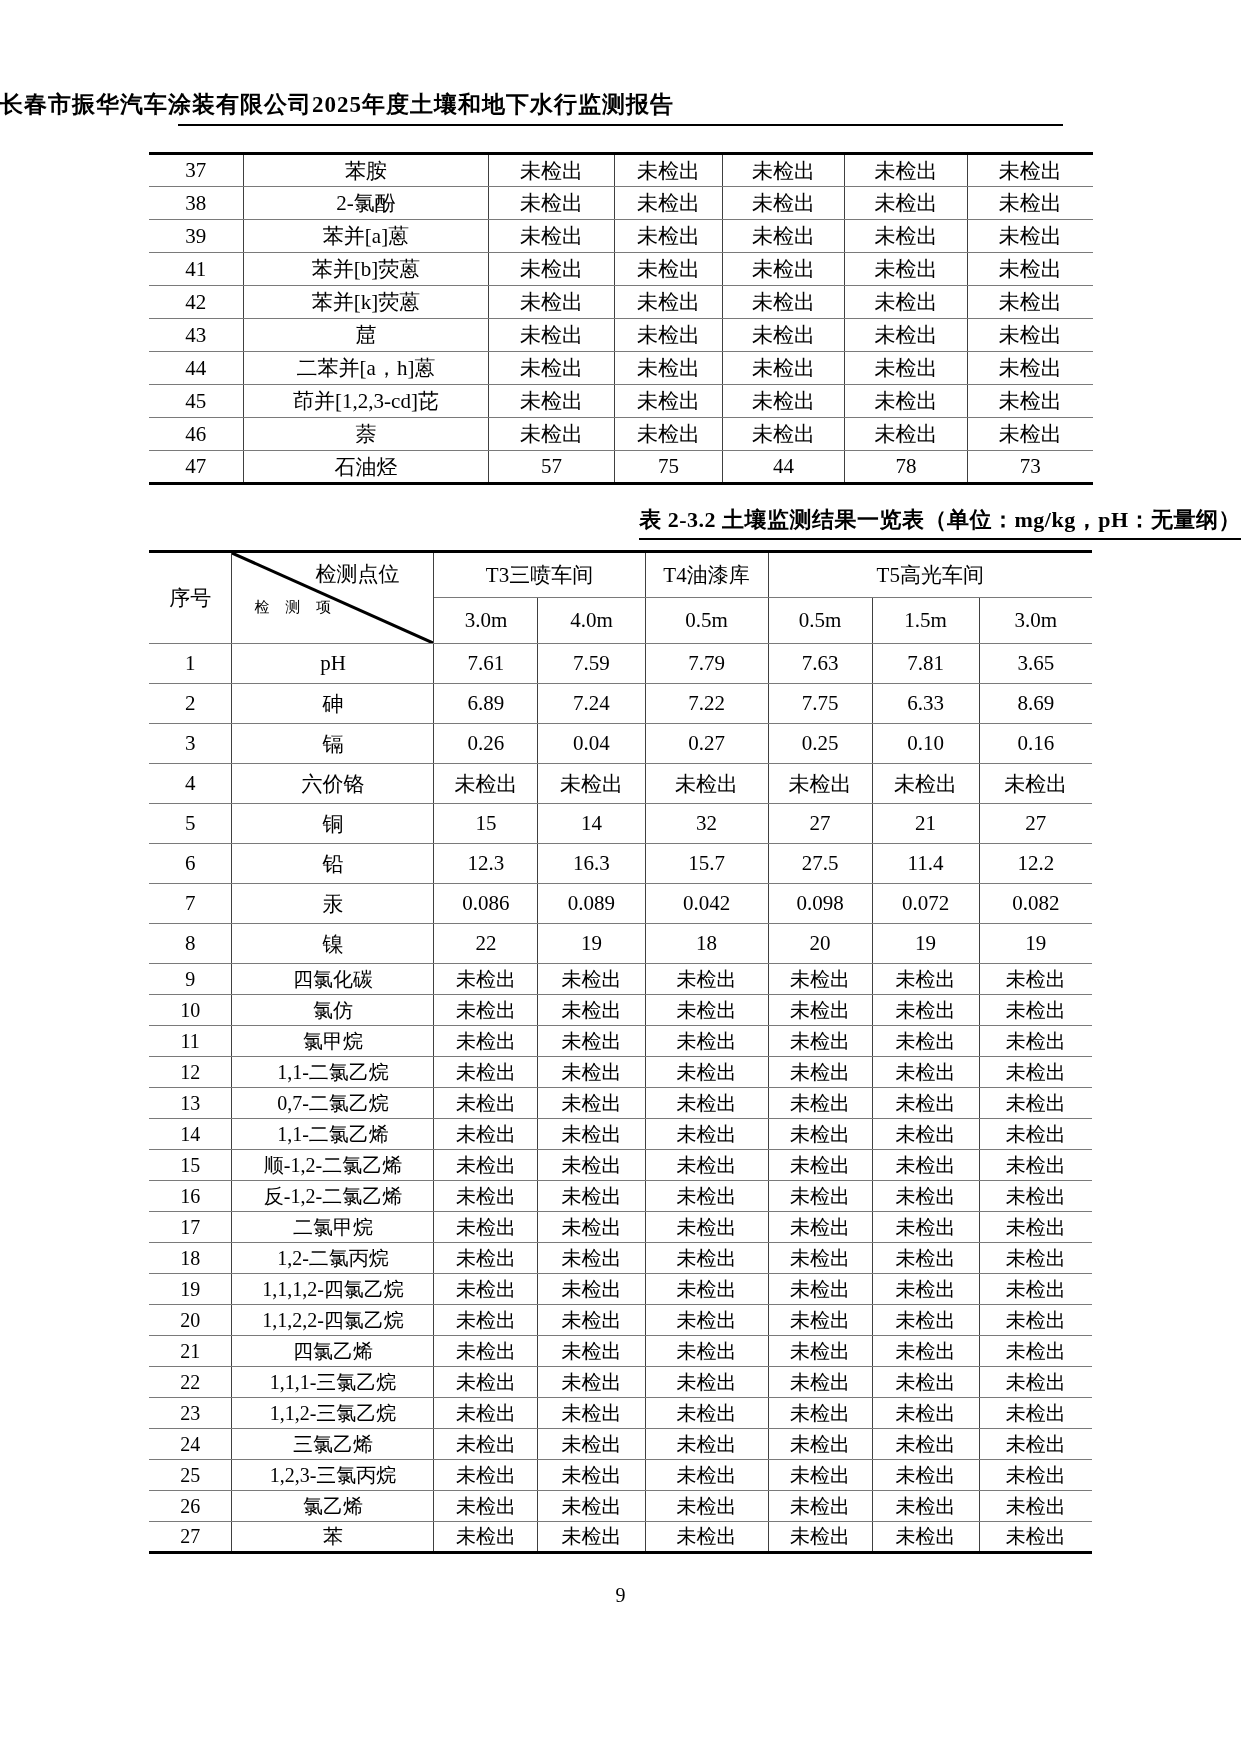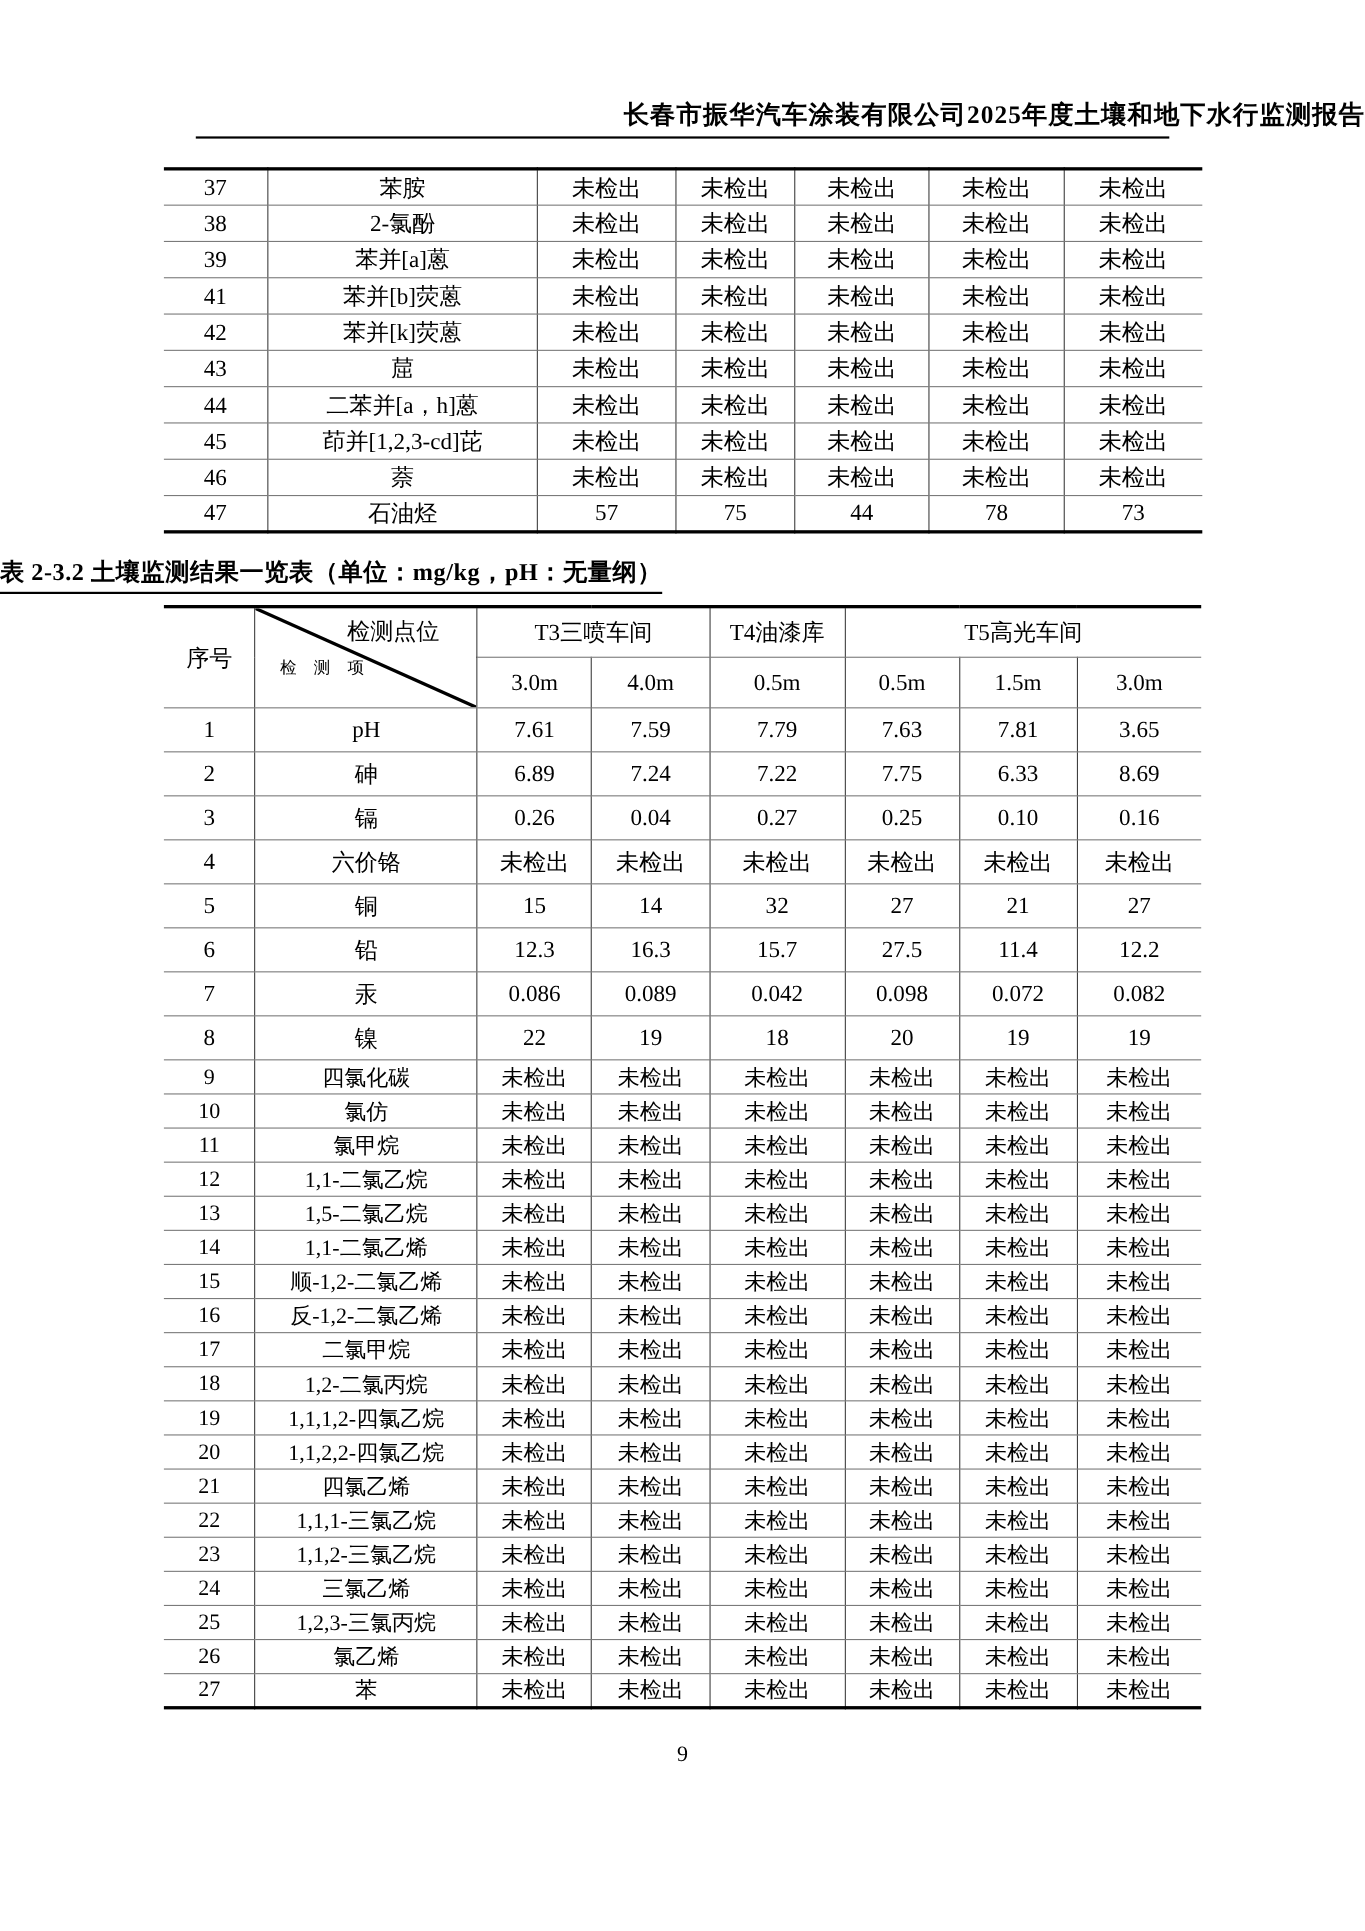--- a/index.html
+++ b/index.html
@@ -8,21 +8,21 @@
     width: 1241px; height: 1755px;
     margin: 0 auto;
     background: #ffffff;
     font-family: "Liberation Serif", "DejaVu Serif", serif;
     color: #000;
     overflow: hidden;
     box-sizing: border-box;
     padding-top: 92px;
   }
   .doc-header-title {
-    text-align: right;
+    text-align: left;
     font-size: 23px;
     font-weight: bold;
     line-height: 26px;
     letter-spacing: 1px;
   }
   .doc-header-rule {
     width: 885px;
     margin: 6px auto 0 auto;
     border-bottom: 2px solid #000;
     height: 0;
@@ -47,21 +47,21 @@
   }
   td:first-child, th:first-child { border-left: none; }
   td:last-child, th:last-child { border-right: none; }
   .t1 tr { height: 33px; }
   .t1 td { font-size: 21px; }
   .t2 thead tr { height: 46px; }
   .t2 td, .t2 th { font-size: 21px; }
   .t2 tbody tr.tall { height: 40px; }
   .t2 tbody tr.short { height: 31px; }
   .t2 tbody tr.short td { font-size: 20px; }
-  .t2-title-wrap { text-align: left; margin-top: 20px; }
+  .t2-title-wrap { text-align: right; margin-top: 20px; }
   .t2-title {
     display: inline-block;
     font-size: 22px;
     font-weight: bold;
     border-bottom: 2px solid #000;
     padding-bottom: 3px;
     letter-spacing: 0.5px;
   }
   th.diag { position: relative; padding: 0; }
   .diag-svg { position: absolute; left: 0; top: 0; width: 100%; height: 100%; display: block; }
@@ -341,21 +341,21 @@
           <td>1,1-二氯乙烷</td>
           <td>未检出</td>
           <td>未检出</td>
           <td>未检出</td>
           <td>未检出</td>
           <td>未检出</td>
           <td>未检出</td>
         </tr>
         <tr class="short">
           <td>13</td>
-          <td>1,5-二氯乙烷</td>
+          <td>0,7-二氯乙烷</td>
           <td>未检出</td>
           <td>未检出</td>
           <td>未检出</td>
           <td>未检出</td>
           <td>未检出</td>
           <td>未检出</td>
         </tr>
         <tr class="short">
           <td>14</td>
           <td>1,1-二氯乙烯</td>

